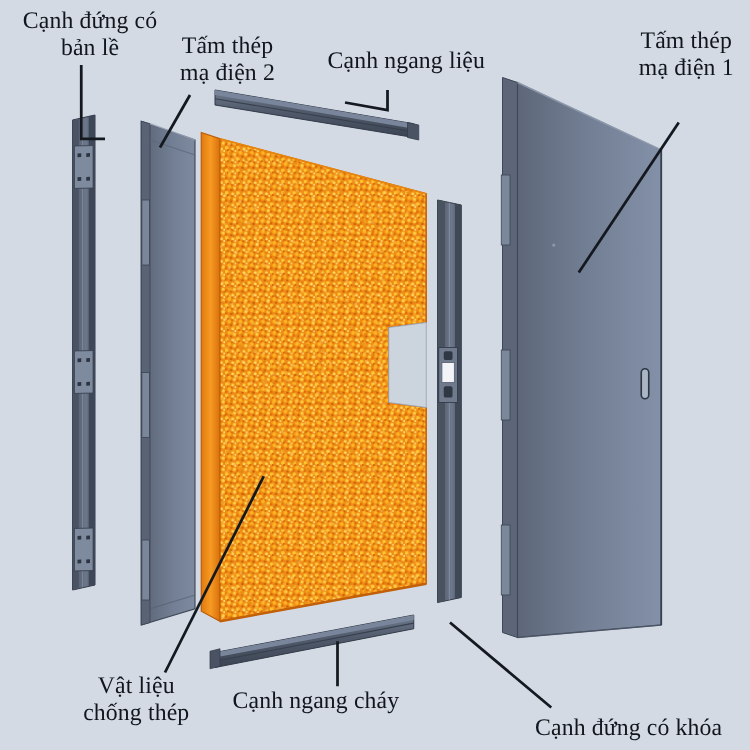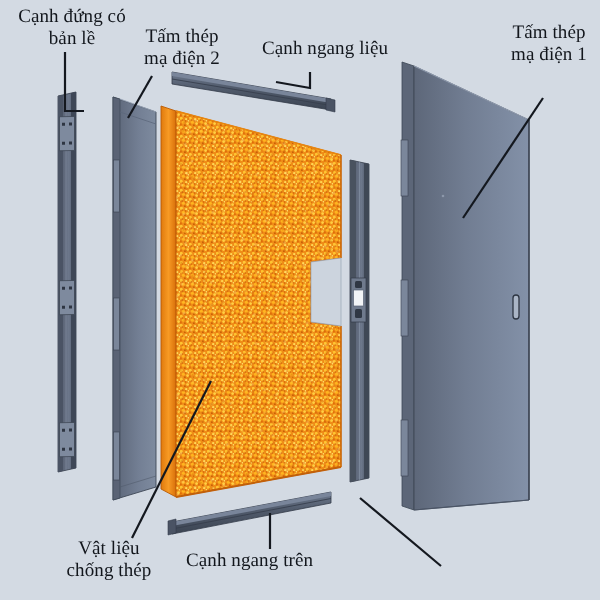--- a/index.html
+++ b/index.html
@@ -224,16 +224,17 @@
 mạ điện 2</div>
 
   <div class="label left" id="lbl-top-rail">Cạnh ngang liệu</div>
 
   <div class="label center" id="lbl-steel-1">Tấm thép
 mạ điện 1</div>
 
   <div class="label center" id="lbl-core">Vật liệu
 chống thép</div>
 
-  <div class="label left" id="lbl-bottom-rail">Cạnh ngang trên</div>
-
+  <div class="label left" id="lbl-bottom-rail">Cạnh ngang cháy</div>
+
+  <div class="label left" id="lbl-lock-stile">Cạnh đứng có khóa</div>
 
 </div>
 
 </body></html>

